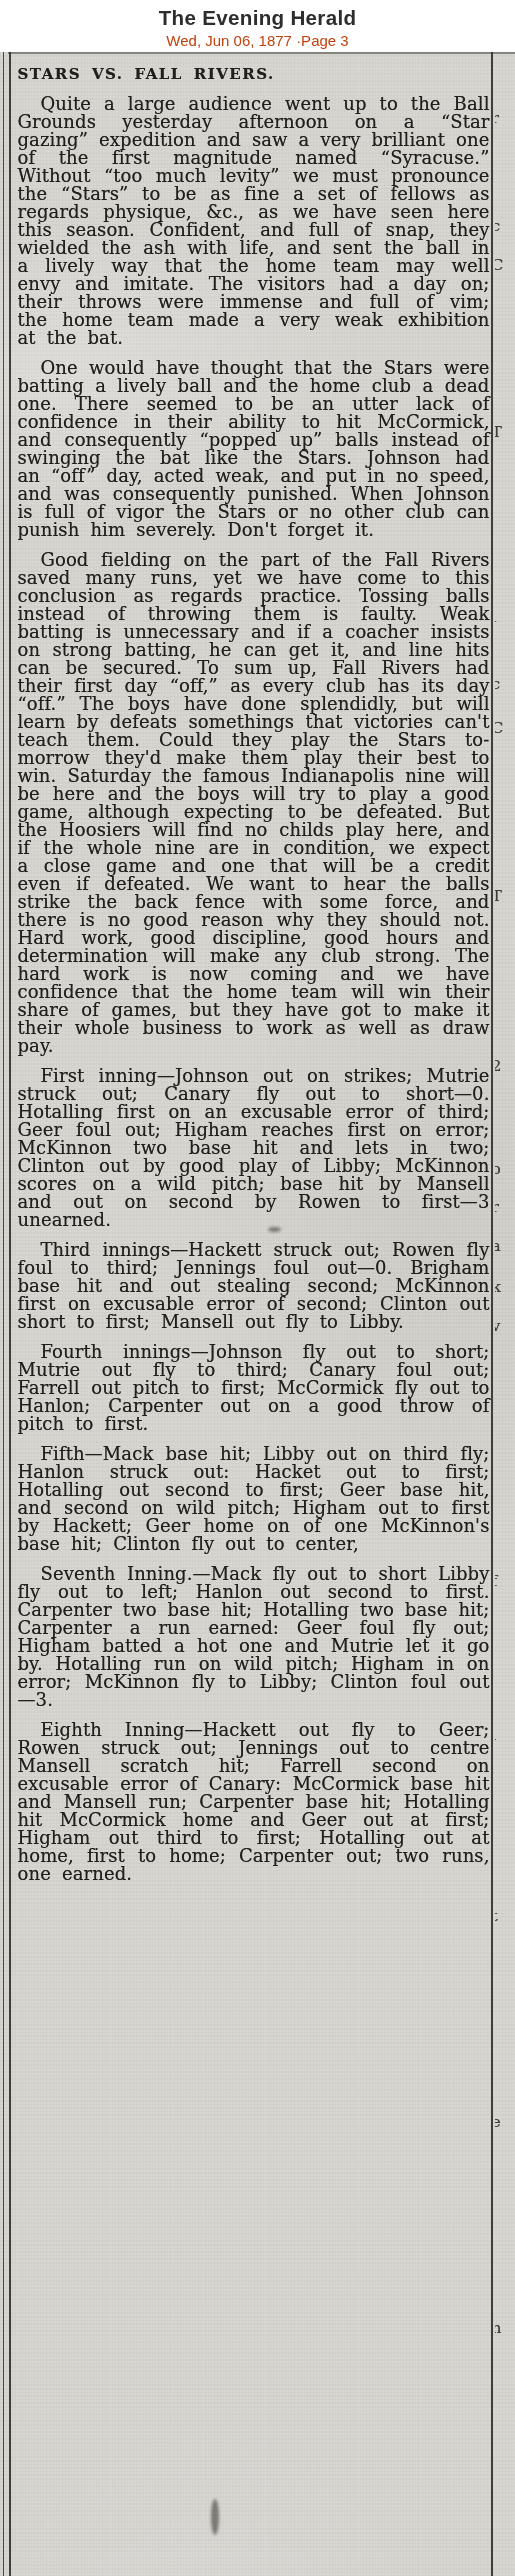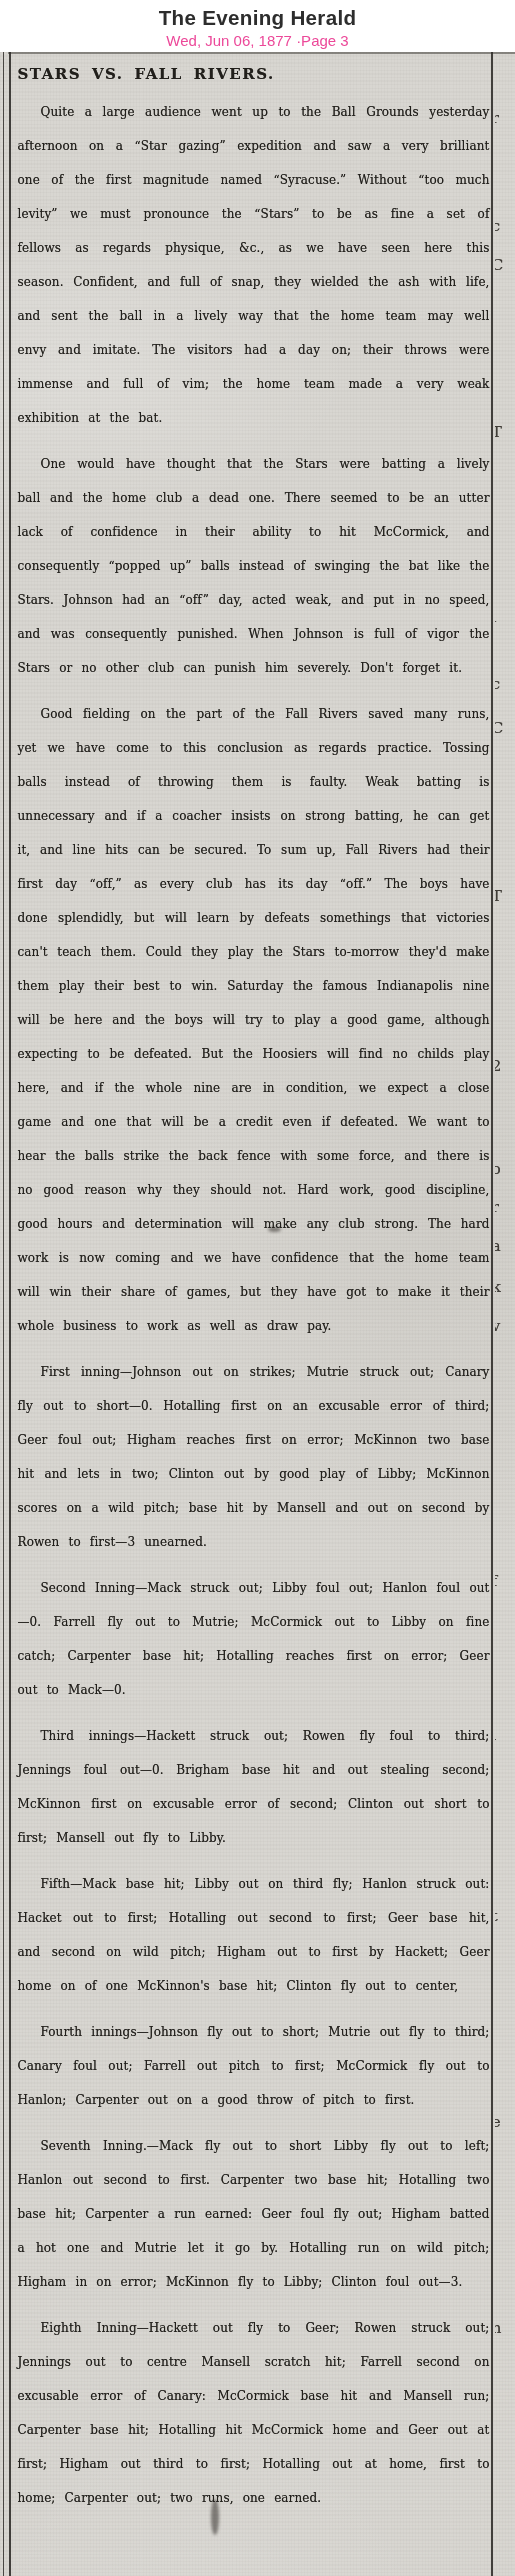--- a/index.html
+++ b/index.html
@@ -4,21 +4,21 @@
 <style>
   html,body{margin:0;padding:0;}
   body{
     width:515px;height:4006px;position:relative;background:#ffffff;
     font-family:"DejaVu Serif", serif;
   }
   
   .clip-header{position:absolute;top:0;left:0;width:515px;height:52px;text-align:center;
     font-family:"Liberation Sans", sans-serif;background:#fff;}
   .clip-title{padding-top:6.2px;font-size:20.6px;font-weight:bold;color:#2d2d2d;letter-spacing:0.3px;}
-  .clip-date{margin-top:2.1px;font-size:15px;color:#ec4899;}
+  .clip-date{margin-top:2.1px;font-size:15px;color:#c2410c;}
   
   .scan{
     position:absolute;top:52px;left:0;width:515px;height:3954px;overflow:hidden;
     background:
       radial-gradient(464px 258px at 15% 8%, rgba(255,255,255,.18), transparent 60%),
       radial-gradient(361px 464px at 85% 30%, rgba(120,115,105,.08), transparent 70%),
       radial-gradient(412px 618px at 40% 70%, rgba(255,255,255,.10), transparent 70%),
       repeating-linear-gradient(0deg, rgba(90,85,78,.035) 0 1.5px, transparent 1.5px 3.6px),
       repeating-linear-gradient(90deg, rgba(90,85,78,.03) 0 1px, transparent 1px 3.1px),
       #d8d6d1;
@@ -34,21 +34,21 @@
   .sliver span{position:absolute;left:-3.6px;font-size:15.5px;color:#403d38;text-shadow:0 0 0.5px rgba(40,38,34,.6);}
   .smudge{position:absolute;border-radius:50%;background:rgba(35,32,28,.5);filter:blur(1.5px);}
   
   .column{position:absolute;left:17.5px;top:0;width:472px;}
   .ink{text-shadow:0 0 0.5px rgba(33,31,27,.65);}
   .headline{
     text-align:left;font-weight:bold;font-size:15px;letter-spacing:1.5px;word-spacing:4.1px;
     margin:13.4px 0 7.2px;
   }
   p.body{
-    font-size:12px;line-height:34px;text-align:justify;text-indent:23px;
+    font-size:18px;line-height:18px;text-align:justify;text-indent:23px;
     word-spacing:5.2px;letter-spacing:0.1px;margin:12px 0 1px;
   }
 </style>
 </head>
 <body>
 
 <div class="clip-header">
   <div class="clip-title">The Evening Herald</div>
   <div class="clip-date">Wed, Jun 06, 1877 ·Page 3</div>
 </div>
@@ -63,24 +63,23 @@
   <div class="smudge" style="left:268px;top:1175px;width:13.4px;height:5.2px;"></div>
 
   <div class="column ink">
     <div class="headline">STARS VS. FALL RIVERS.</div>
 
     <div id="paras">
         <p class="body">Quite a large audience went up to the Ball Grounds yesterday afternoon on a “Star gazing” expedition and saw a very brilliant one of the first magnitude named “Syracuse.” Without “too much levity” we must pronounce the “Stars” to be as fine a set of fellows as regards physique, &amp;c., as we have seen here this season.  Confident, and full of snap, they wielded the ash with life, and sent the ball in a lively way that the home team may well envy and imitate.  The visitors had a day on; their throws were immense and full of vim; the home team made a very weak exhibition at the bat.</p>
         <p class="body">One would have thought that the Stars were batting a lively ball and the home club a dead one.  There seemed to be an utter lack of confidence in their ability to hit McCormick, and consequently “popped up” balls instead of swinging the bat like the Stars.  Johnson had an “off” day, acted weak, and put in no speed, and was consequently punished.  When Johnson is full of vigor the Stars or no other club can punish him severely.  Don't forget it.</p>
         <p class="body">Good fielding on the part of the Fall Rivers saved many runs, yet we have come to this conclusion as regards practice.  Tossing balls instead of throwing them is faulty.  Weak batting is unnecessary and if a coacher insists on strong batting, he can get it, and line hits can be secured.  To sum up, Fall Rivers had their first day “off,” as every club has its day “off.”  The boys have done splendidly, but will learn by defeats somethings that victories can't teach them.  Could they play the Stars to-morrow they'd make them play their best to win.  Saturday the famous Indianapolis nine will be here and the boys will try to play a good game, although expecting to be defeated.  But the Hoosiers will find no childs play here, and if the whole nine are in condition, we expect a close game and one that will be a credit even if defeated.  We want to hear the balls strike the back fence with some force, and there is no good reason why they should not.  Hard work, good discipline, good hours and determination will make any club strong.  The hard work is now coming and we have confidence that the home team will win their share of games, but they have got to make it their whole business to work as well as draw pay.</p>
         <p class="body">First inning—Johnson out on strikes; Mutrie struck out; Canary fly out to short—0. Hotalling first on an excusable error of third; Geer foul out; Higham reaches first on error; McKinnon two base hit and lets in two; Clinton out by good play of Libby; McKinnon scores on a wild pitch; base hit by Mansell and out on second by Rowen to first—3 unearned.</p>
-        <p class="body">Second Inning—Mack struck out; Libby foul out; Hanlon foul out—0.  Farrell fly out to Mutrie; McCormick out to Libby on fine catch; Carpenter base hit; Hotalling reaches first on error; Geer out to Mack—0.</p>
         <p class="body">Third innings—Hackett struck out; Rowen fly foul to third; Jennings foul out—0.  Brigham base hit and out stealing second; McKinnon first on excusable error of second; Clinton out short to first; Mansell out fly to Libby.</p>
+        <p class="body">Fourth innings—Johnson fly out to short; Mutrie out fly to third; Canary foul out; Farrell out pitch to first; McCormick fly out to Hanlon; Carpenter out on a good throw of pitch to first.</p>
         <p class="body">Fifth—Mack base hit; Libby out on third fly; Hanlon struck out: Hacket out to first; Hotalling out second to first; Geer base hit, and second on wild pitch; Higham out to first by Hackett; Geer home on of one McKinnon's base hit; Clinton fly out to center,</p>
-        <p class="body">Fourth innings—Johnson fly out to short; Mutrie out fly to third; Canary foul out; Farrell out pitch to first; McCormick fly out to Hanlon; Carpenter out on a good throw of pitch to first.</p>
         <p class="body">Seventh Inning.—Mack fly out to short Libby fly out to left; Hanlon out second to first.  Carpenter two base hit; Hotalling two base hit; Carpenter a run earned: Geer foul fly out; Higham batted a hot one and Mutrie let it go by.  Hotalling run on wild pitch; Higham in on error; McKinnon fly to Libby; Clinton foul out—3.</p>
         <p class="body">Eighth Inning—Hackett out fly to Geer; Rowen struck out; Jennings out to centre Mansell scratch hit; Farrell second on excusable error of Canary: McCormick base hit and Mansell run; Carpenter base hit; Hotalling hit McCormick home and Geer out at first; Higham out third to first; Hotalling out at home, first to home; Carpenter out; two runs, one earned.</p>
       </div>
 
   </div>
 
   <div class="sliver" id="sliver">
       <span style="top: 57px;">r</span>
       <span style="top: 165px;">c</span>
       <span style="top: 204px;">C</span>

